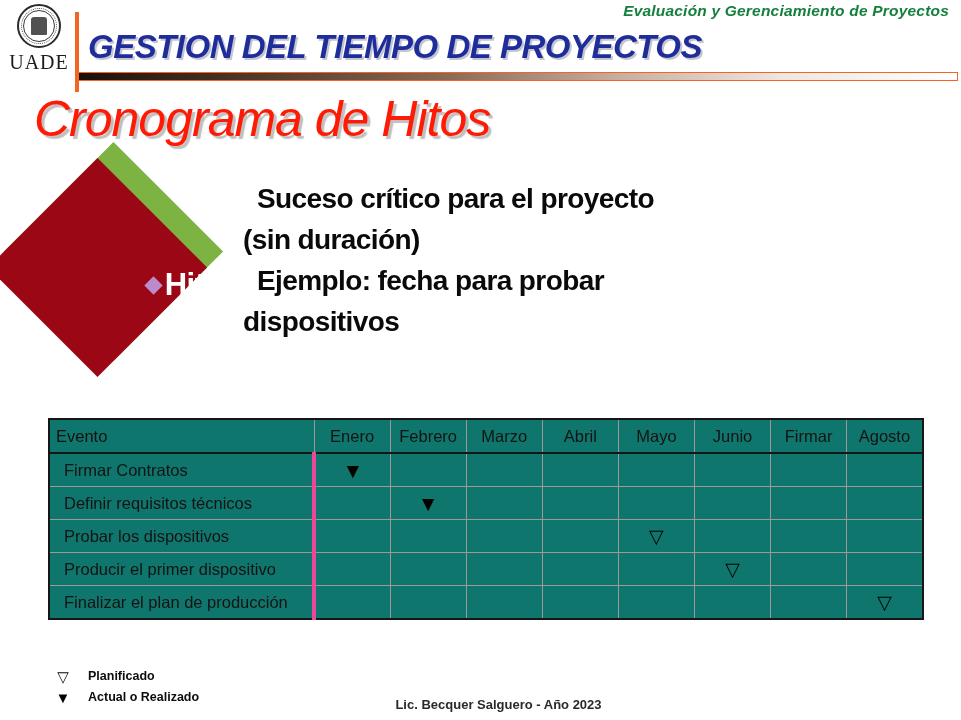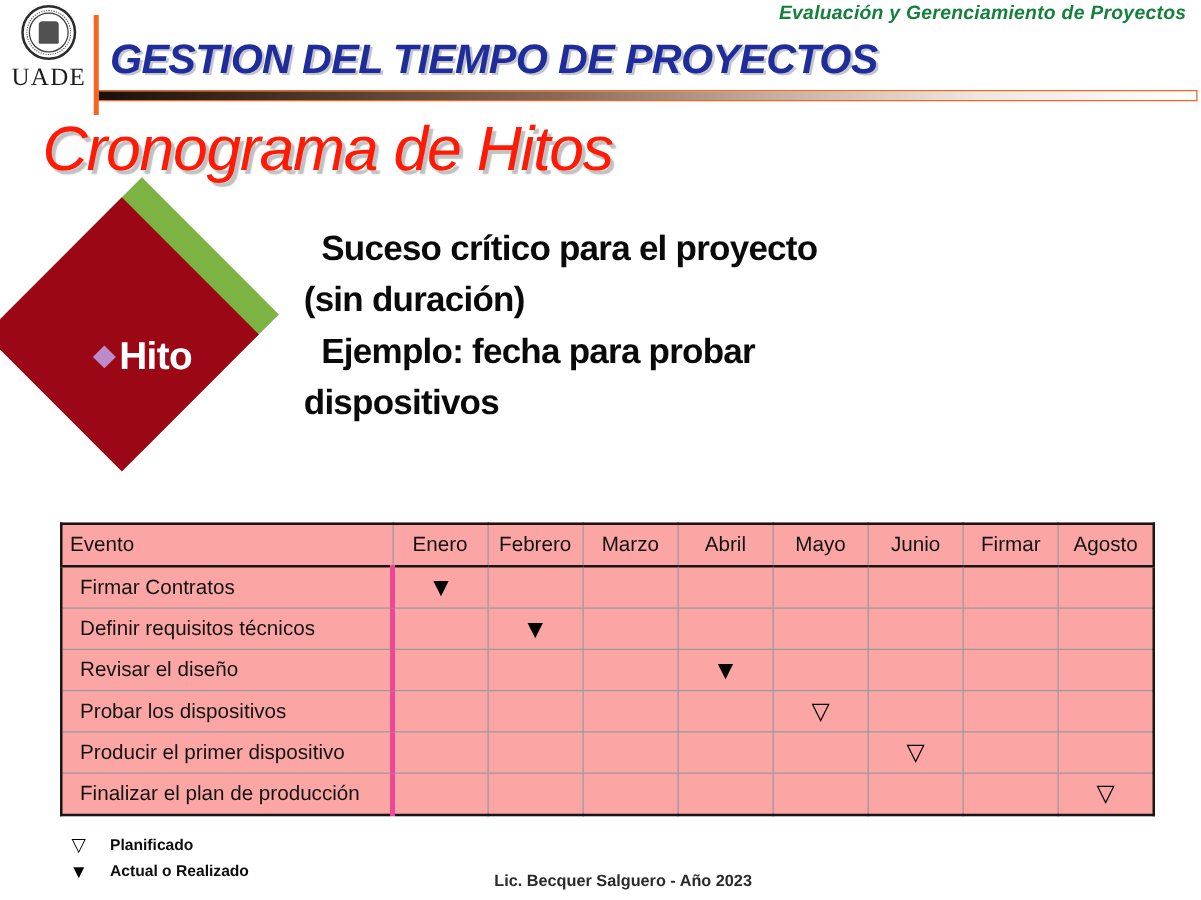--- a/index.html
+++ b/index.html
@@ -160,21 +160,21 @@
     transform: rotate(45deg);
   }
   #hito-label-wrap {
     position: absolute;
     left: 0;
     top: 96px;
     width: 215px;
     text-align: center;
     display: flex;
     align-items: center;
-    justify-content: center;
+    justify-content: flex-end;
     gap: 5px;
   }
   #hito-bullet {
     width: 13px;
     height: 13px;
     background: #BB8BCB;
     transform: rotate(45deg);
     display: inline-block;
     flex: none;
   }
@@ -204,21 +204,21 @@
 
   
   #milestone-table {
     position: absolute;
     left: 48px;
     top: 418px;
     width: 874px;
     border-collapse: collapse;
     table-layout: fixed;
     border: 2px solid #161616;
-    background: #fca5a5;
+    background: #0f766e;
   }
   #milestone-table col.evento-col { width: 265px; }
   #milestone-table col.month-col  { width: 76.1px; }
 
   #milestone-table th,
   #milestone-table td {
     border: 1px solid #9a9a9a;
     height: 32px;
     padding: 0;
     font-weight: normal;
@@ -380,31 +380,20 @@
         <td class="marker-cell"></td>
         <td class="marker-cell"><span class="marker-done">▼</span></td>
         <td class="marker-cell"></td>
         <td class="marker-cell"></td>
         <td class="marker-cell"></td>
         <td class="marker-cell"></td>
         <td class="marker-cell"></td>
         <td class="marker-cell"></td>
       </tr>
       <tr>
-        <td class="event-name">Revisar el diseño</td>
-        <td class="marker-cell"></td>
-        <td class="marker-cell"></td>
-        <td class="marker-cell"></td>
-        <td class="marker-cell"><span class="marker-done">▼</span></td>
-        <td class="marker-cell"></td>
-        <td class="marker-cell"></td>
-        <td class="marker-cell"></td>
-        <td class="marker-cell"></td>
-      </tr>
-      <tr>
         <td class="event-name">Probar los dispositivos</td>
         <td class="marker-cell"></td>
         <td class="marker-cell"></td>
         <td class="marker-cell"></td>
         <td class="marker-cell"></td>
         <td class="marker-cell"><span class="marker-planned">▽</span></td>
         <td class="marker-cell"></td>
         <td class="marker-cell"></td>
         <td class="marker-cell"></td>
       </tr>

